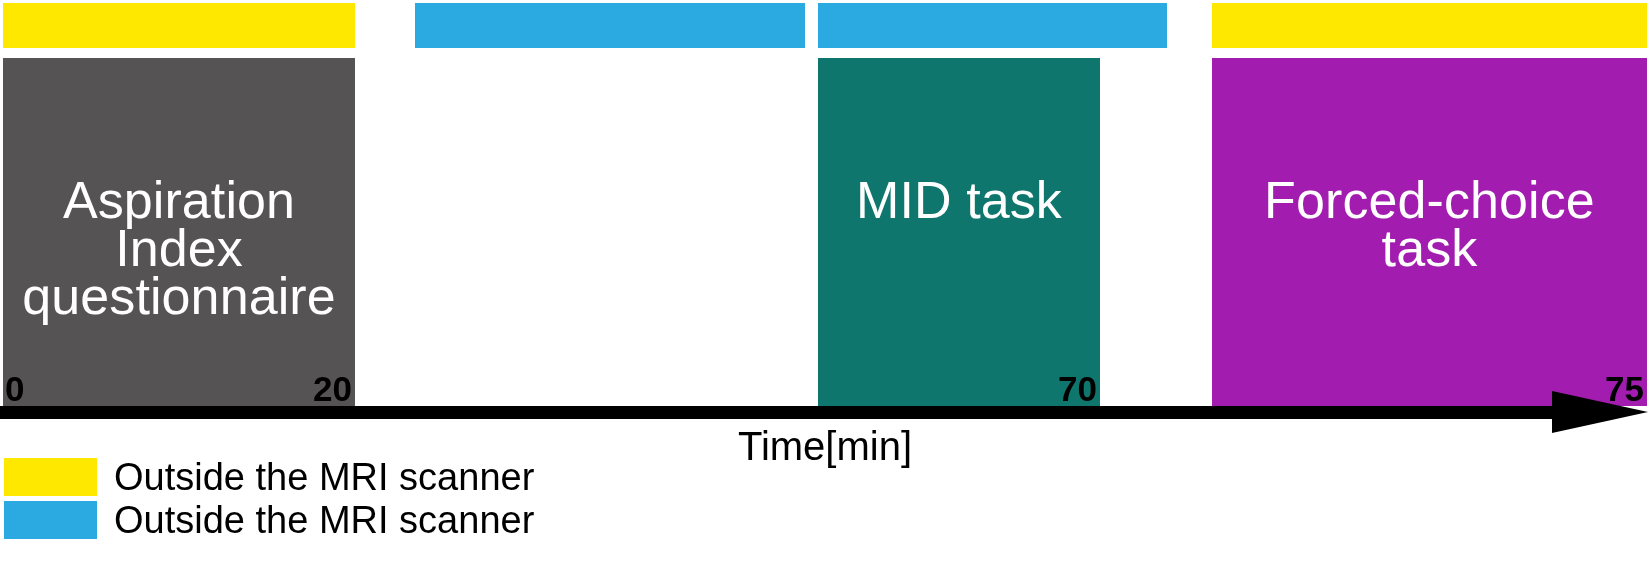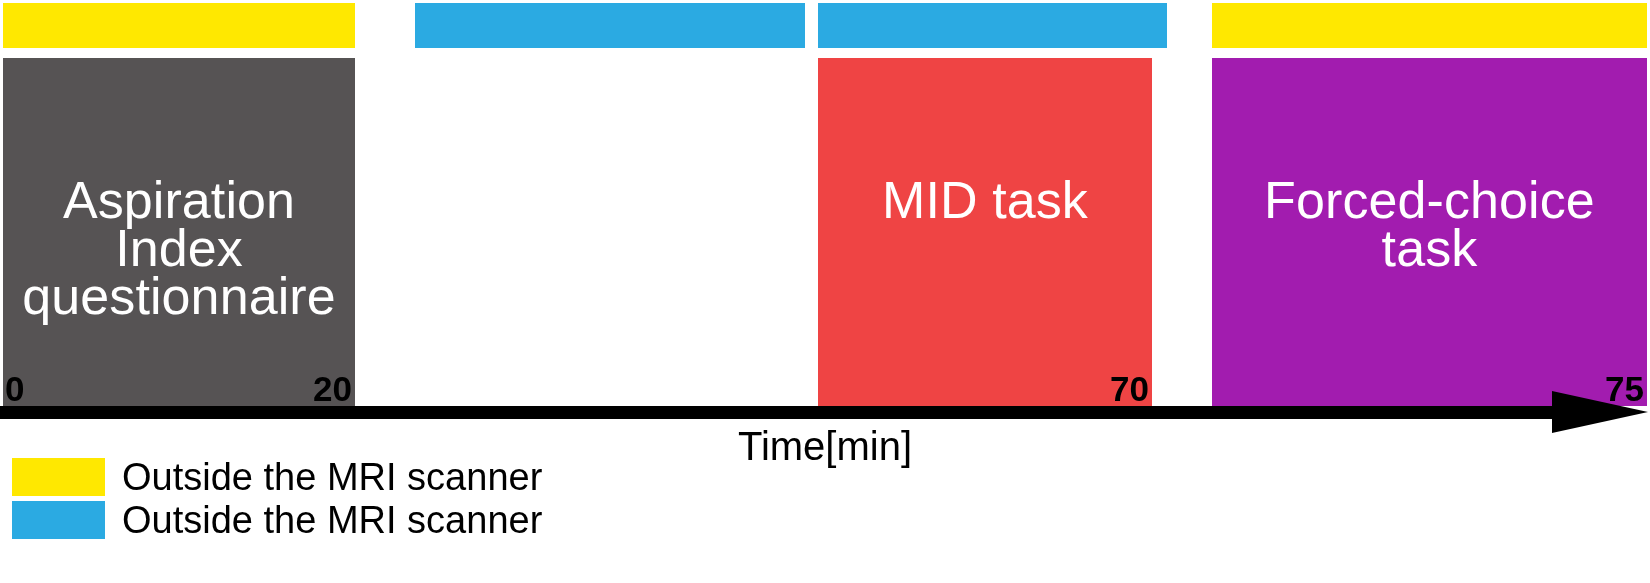--- a/index.html
+++ b/index.html
@@ -87,21 +87,21 @@
     width: 1650px;
     text-align: center;
     font-size: 40px;
     color: #000000;
     letter-spacing: 0px;
   }
 
   
   #legend {
     position: absolute;
-    left: 12px;
+    left: 4px;
     top: 455px;
   }
   .legend-row {
     display: flex;
     align-items: center;
     height: 43px;
   }
   .legend-swatch {
     width: 93px;
     height: 38px;
@@ -126,21 +126,21 @@
   <div class="state-bar" style="left: 1212px; top: 3px; width: 435px; background: rgb(255, 232, 0);"></div>
 
   <div class="task-block" style="left: 3px; width: 352px; background: rgb(86, 83, 84);">
     <div class="task-label">Aspiration Index
 questionnaire</div>
     <div class="tick left">0</div>
     <div class="tick right">20</div>
   </div>
 
 
-  <div class="task-block" style="left: 818px; width: 334px; background: #ef4444; text-decoration: underline;">
+  <div class="task-block" style="left: 818px; width: 282px; background: #0f766e; text-decoration: underline;">
     <div class="task-label">MID task</div>
     <div class="tick right">70</div>
   </div>
 
   <div class="task-block" style="left: 1212px; width: 435px; background: #a21caf;">
     <div class="task-label">Forced-choice
 task</div>
     <div class="tick right">75</div>
   </div>
 

